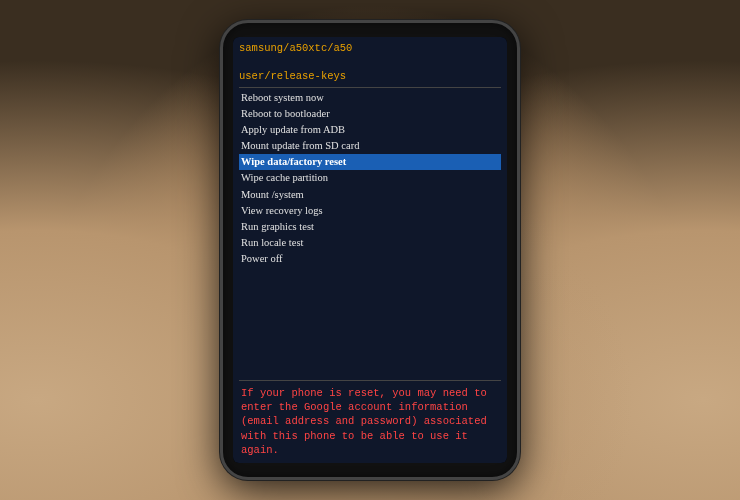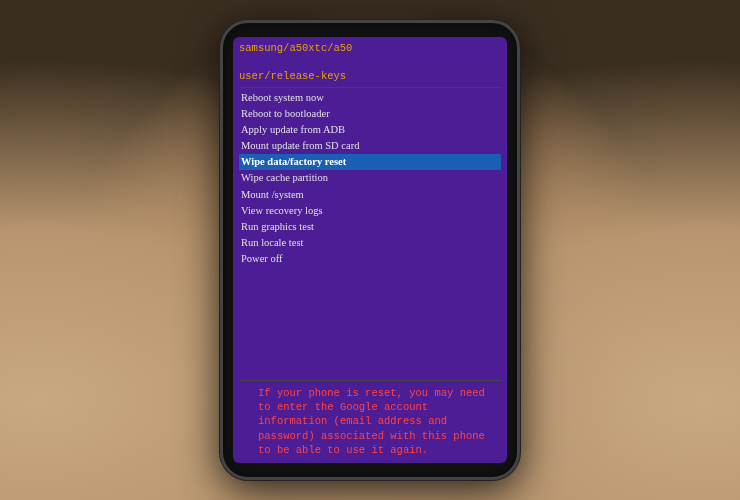--- a/index.html
+++ b/index.html
@@ -63,21 +63,21 @@
       background: #000;
       border-radius: 6px;
       overflow: hidden;
       display: flex;
       flex-direction: column;
     }
 
     .recovery-terminal {
       width: 100%;
       height: 100%;
-      background: #4c1d95;
+      background: #0f172a;
       padding: 4px 6px;
       font-family: 'Courier New', monospace;
       font-size: 10.5px;
       line-height: 1.35;
       display: flex;
       flex-direction: column;
       overflow: hidden;
     }
 
     .header-section {
@@ -111,21 +111,20 @@
       font-weight: bold;
     }
 
     .divider {
       border-top: 1px solid #444;
       margin: 3px 0;
     }
 
     .warning-section {
       padding: 2px;
-      margin-left: 17px;
     }
 
     .line-red {
       color: #ff4444;
     }
 
     
     .btn-left {
       position: absolute;
       left: -5px;

